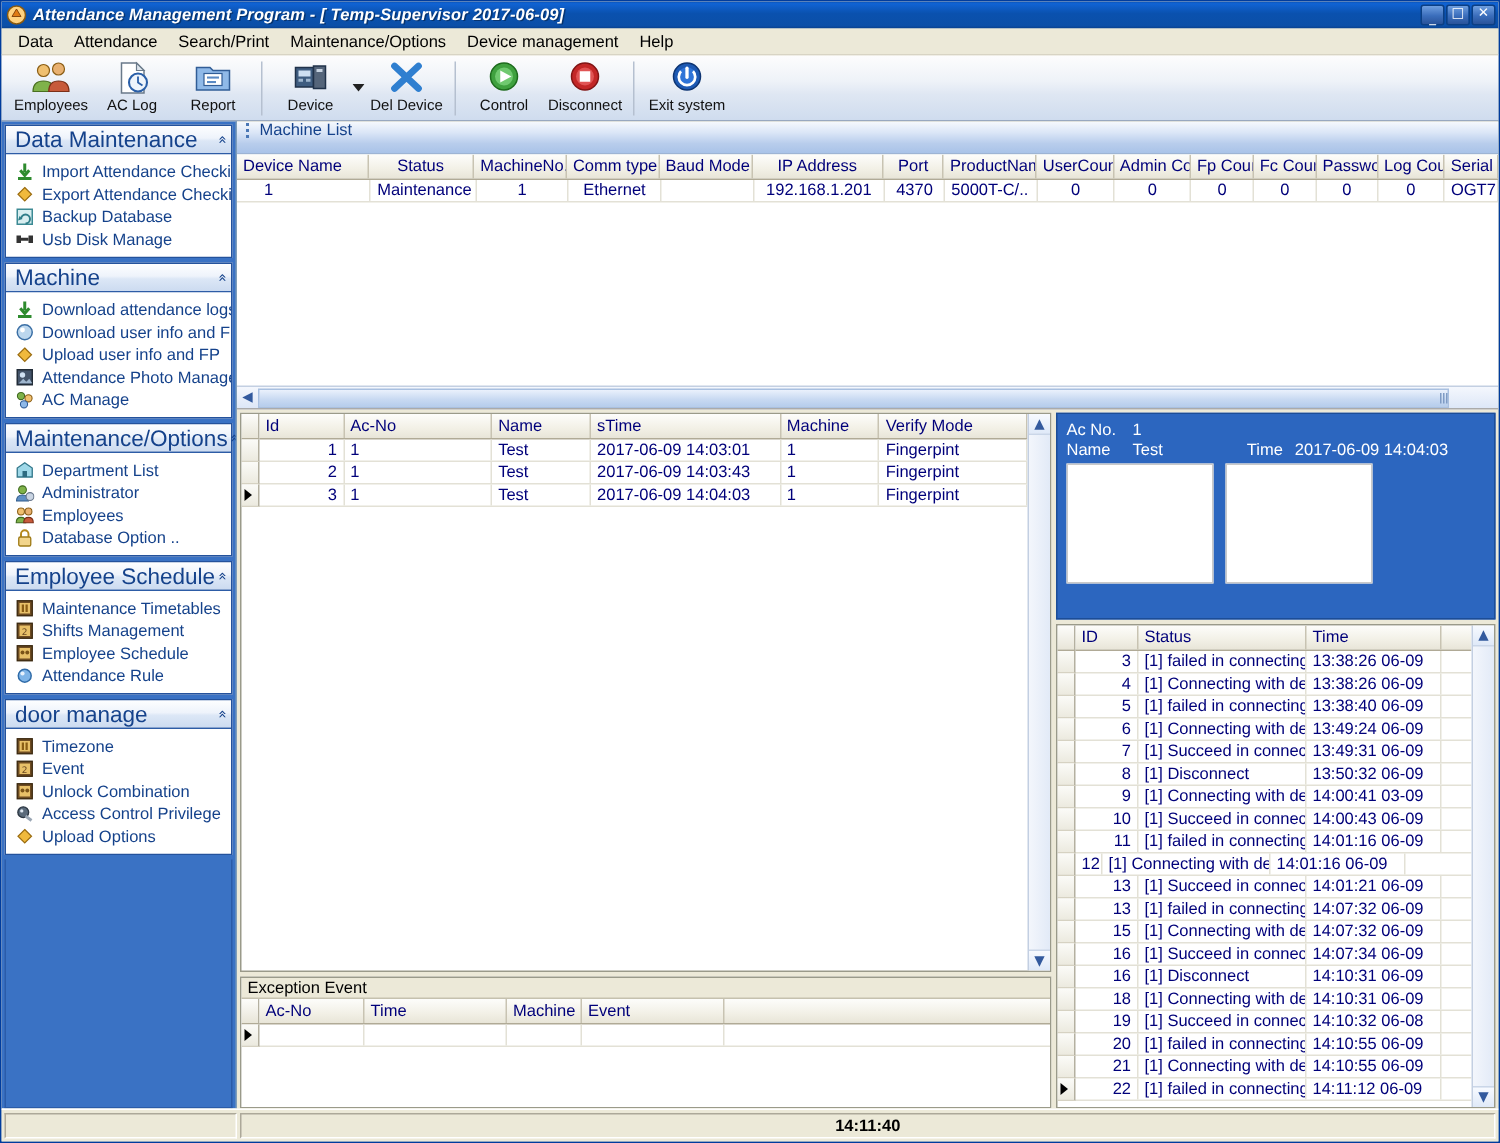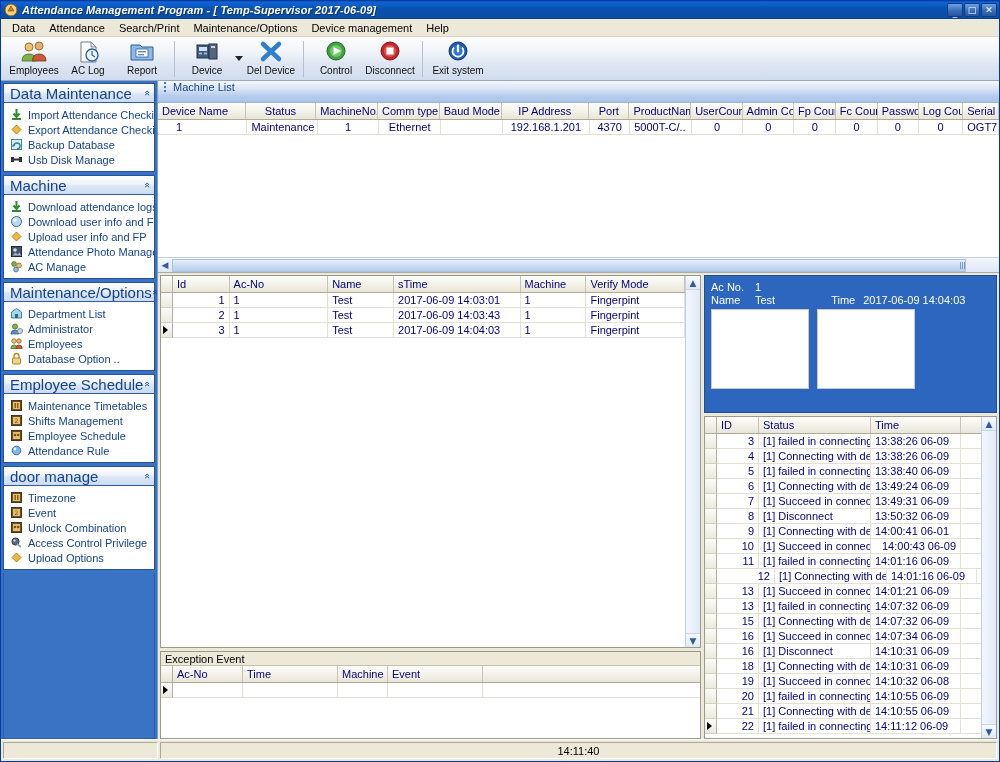--- a/index.html
+++ b/index.html
@@ -319,21 +319,21 @@
     padding: 2px 2px;
     gap: 2px;
   }
   .sb-cell {
     height: 17px;
     border: 1px solid #aca899;
     border-right-color: #fff; border-bottom-color: #fff;
     background: #ece9d8;
     display: flex; align-items: center;
     padding: 0 6px;
-    font-size: 11px; color: #000;
+    font-size: 11px; color: #000; font-weight: bold;
   }
   .sb-left { width: 155px; flex: 0 0 155px; }
   .sb-right { flex: 1 1 auto; justify-content: center; }
 </style>
 </head>
 <body>
 
 <div id="app">
 
   <div class="titlebar">
@@ -964,34 +964,34 @@
                     <div style="width: 90px;">13:49:31 06-09</div>
                   </div>
                   <div class="gr">
                     <div class="r" style="width: 42px;">8</div>
                     <div style="width: 112px;">[1] Disconnect</div>
                     <div style="width: 90px;">13:50:32 06-09</div>
                   </div>
                   <div class="gr">
                     <div class="r" style="width: 42px;">9</div>
                     <div style="width: 112px;">[1] Connecting with device,pl</div>
-                    <div style="width: 90px;">14:00:41 06-01</div>
+                    <div style="width: 90px;">14:00:41 03-09</div>
                   </div>
                   <div class="gr">
                     <div class="r" style="width: 42px;">10</div>
                     <div style="width: 112px;">[1] Succeed in connecting wi</div>
-                    <div style="width: 90px; text-align: right;">14:00:43 06-09</div>
+                    <div style="width: 90px;">14:00:43 06-09</div>
                   </div>
                   <div class="gr">
                     <div class="r" style="width: 42px;">11</div>
                     <div style="width: 112px;">[1] failed in connecting with d</div>
                     <div style="width: 90px;">14:01:16 06-09</div>
                   </div>
                   <div class="gr">
-                    <div class="r" style="width: 58px;">12</div>
+                    <div class="r" style="width: 18px;">12</div>
                     <div style="width: 112px;">[1] Connecting with device,pl</div>
                     <div style="width: 90px;">14:01:16 06-09</div>
                   </div>
                   <div class="gr">
                     <div class="r" style="width: 42px;">13</div>
                     <div style="width: 112px;">[1] Succeed in connecting wi</div>
                     <div style="width: 90px;">14:01:21 06-09</div>
                   </div>
                   <div class="gr">
                     <div class="r" style="width: 42px;">13</div>

